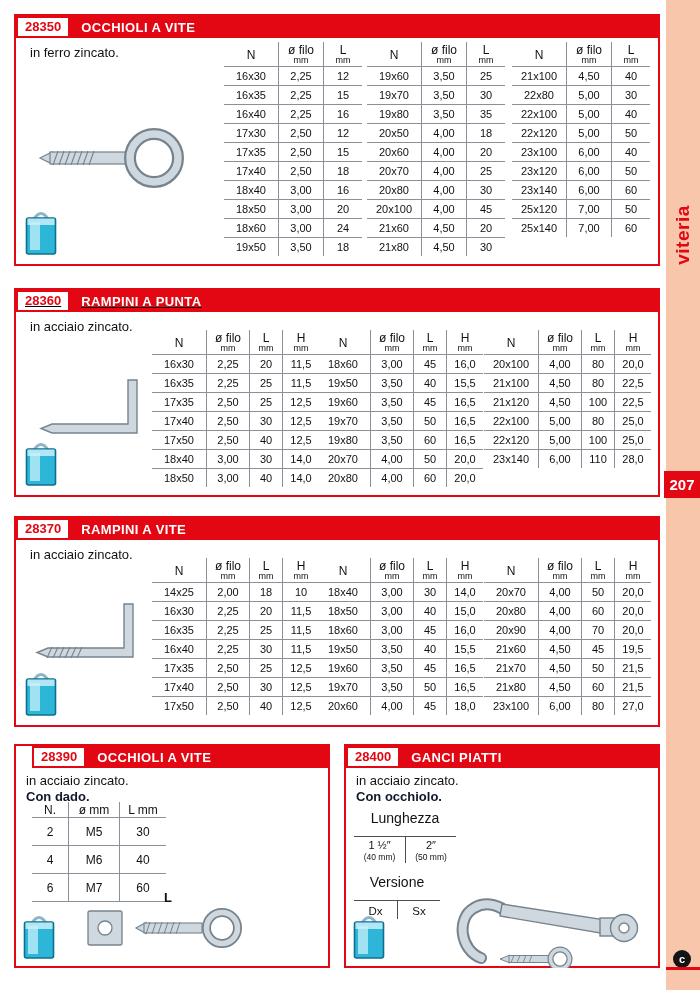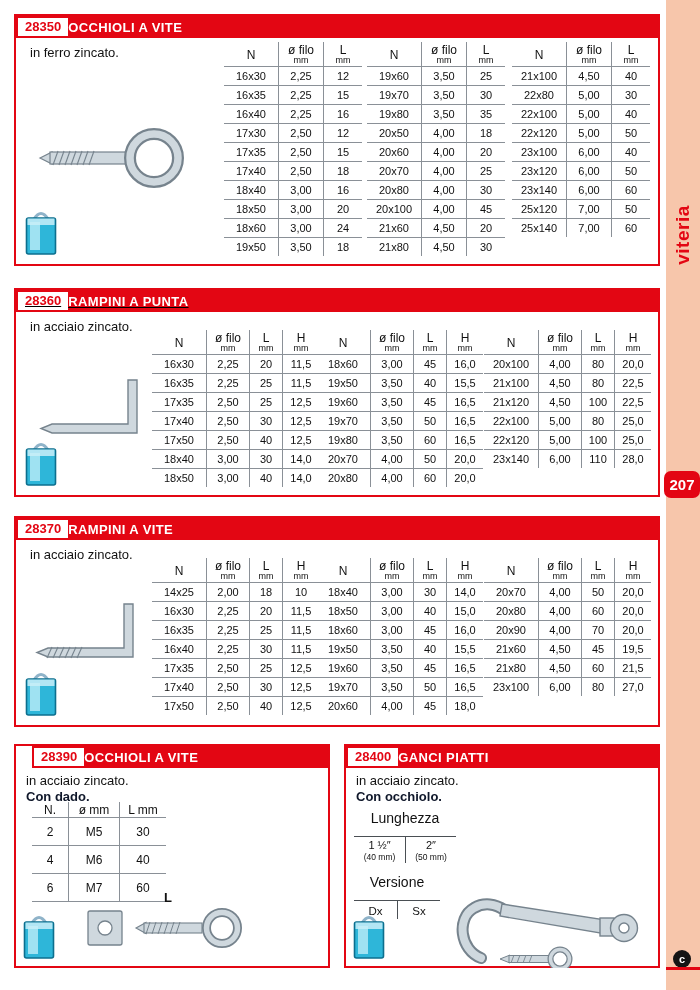--- a/index.html
+++ b/index.html
@@ -6,38 +6,38 @@
   .page { position:relative; width:700px; height:990px; background:#fff;
           font-family:"Liberation Sans", sans-serif; overflow:hidden; }
 
   
   .sidebar { position:absolute; left:666px; top:0; width:34px; height:990px; background:#f7c6ab; }
   .sidebar-label-wrap { position:absolute; left:666px; top:175px; width:34px; height:120px;
           display:flex; align-items:center; justify-content:center; }
   .sidebar-label-wrap span { transform:rotate(-90deg); white-space:nowrap; color:#e30613;
           font-weight:bold; font-size:19px; letter-spacing:0.5px; }
   .page-num { position:absolute; left:664px; top:471px; width:36px; height:27px; background:#e30613;
-          color:#fff; font-weight:bold; font-size:15px; display:flex; align-items:center; justify-content:center;border-radius:7px; }
+          color:#fff; font-weight:bold; font-size:15px; display:flex; align-items:center; justify-content:center; }
   .brand-logo { position:absolute; left:673px; top:950px; width:18px; height:18px; border-radius:50%;
           background:#141414; color:#fff; display:flex; align-items:center; justify-content:center;
           font-size:11px; font-weight:bold; }
   .sidebar-line { position:absolute; left:666px; top:967px; width:34px; height:3px; background:#e30613; }
 
   
   .sec { position:absolute; border:2px solid #e30613; background:#fff; box-sizing:border-box; }
   .sec1 { left:14px; top:14px;  width:646px; height:252px; }
   .sec2 { left:14px; top:288px; width:646px; height:209px;text-decoration:underline; }
   .sec3 { left:14px; top:516px; width:646px; height:211px; }
   .sec4 { left:14px; top:744px; width:316px; height:224px;padding-left:16px; }
   .sec5 { left:344px; top:744px; width:316px; height:224px; }
 
   .sec-header { height:22px; background:#e30613; display:flex; align-items:center; }
   .code-box { background:#fff; color:#e30613; font-weight:bold; font-size:13px;
               padding:1px 7px 2px 7px; margin-left:2px; line-height:15px; }
-  .sec-title { color:#fff; font-weight:bold; font-size:13px; letter-spacing:0.4px; }
+  .sec-title { color:#fff; font-weight:bold; font-size:13px; margin-left:13px; letter-spacing:0.4px; }
 
   .subtitle { position:absolute; font-size:13px; color:#111; }
   .st-a { left:14px; top:29px; }
   .st-b { left:10px; top:27px; }
   .note  { position:absolute; left:10px; top:43px; font-size:13px; font-weight:bold; color:#0f172a; }
 
   
   table.spec { position:absolute; border-collapse:collapse; }
   .spec th, .spec td { border-bottom:1px solid #8a9097; border-right:1px solid #8a9097;
           text-align:center; padding:0; color:#111; }
@@ -738,20 +738,26 @@
             <td>20x90</td>
             <td>4,00</td>
             <td>70</td>
             <td>20,0</td>
           </tr>
           <tr>
             <td>21x60</td>
             <td>4,50</td>
             <td>45</td>
             <td>19,5</td>
+          </tr>
+          <tr>
+            <td>21x70</td>
+            <td>4,50</td>
+            <td>50</td>
+            <td>21,5</td>
           </tr>
           <tr>
             <td>21x80</td>
             <td>4,50</td>
             <td>60</td>
             <td>21,5</td>
           </tr>
           <tr>
             <td>23x100</td>
             <td>6,00</td>

